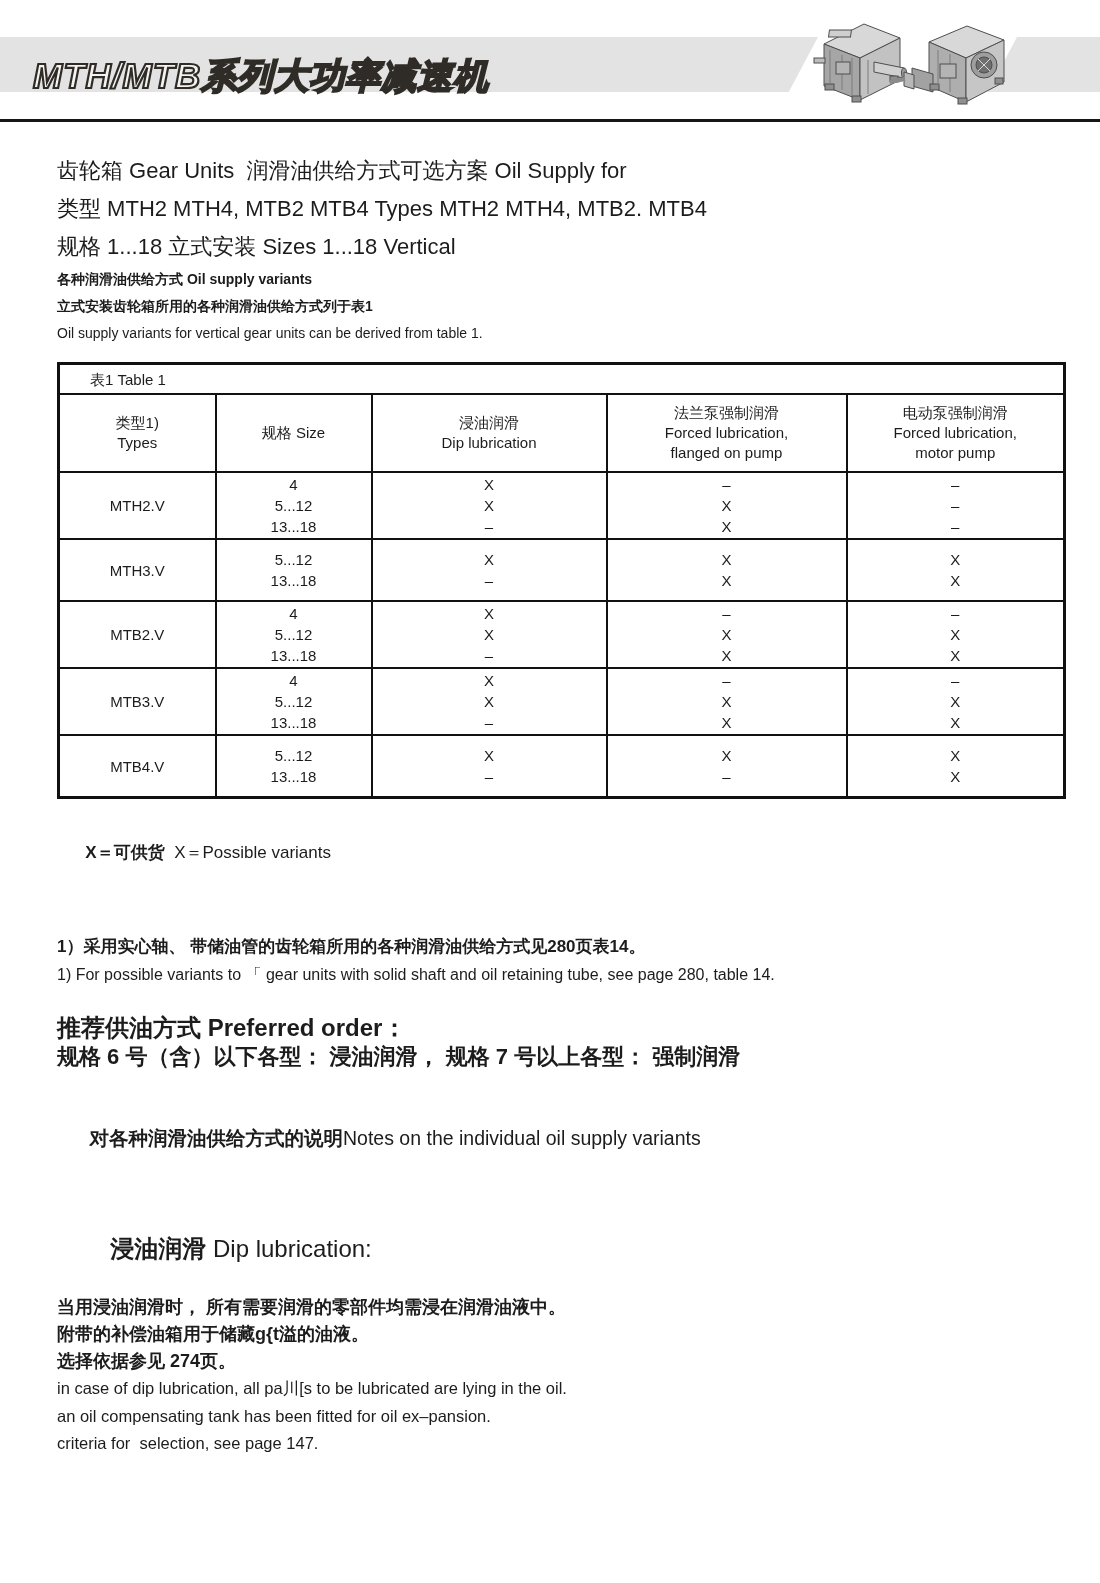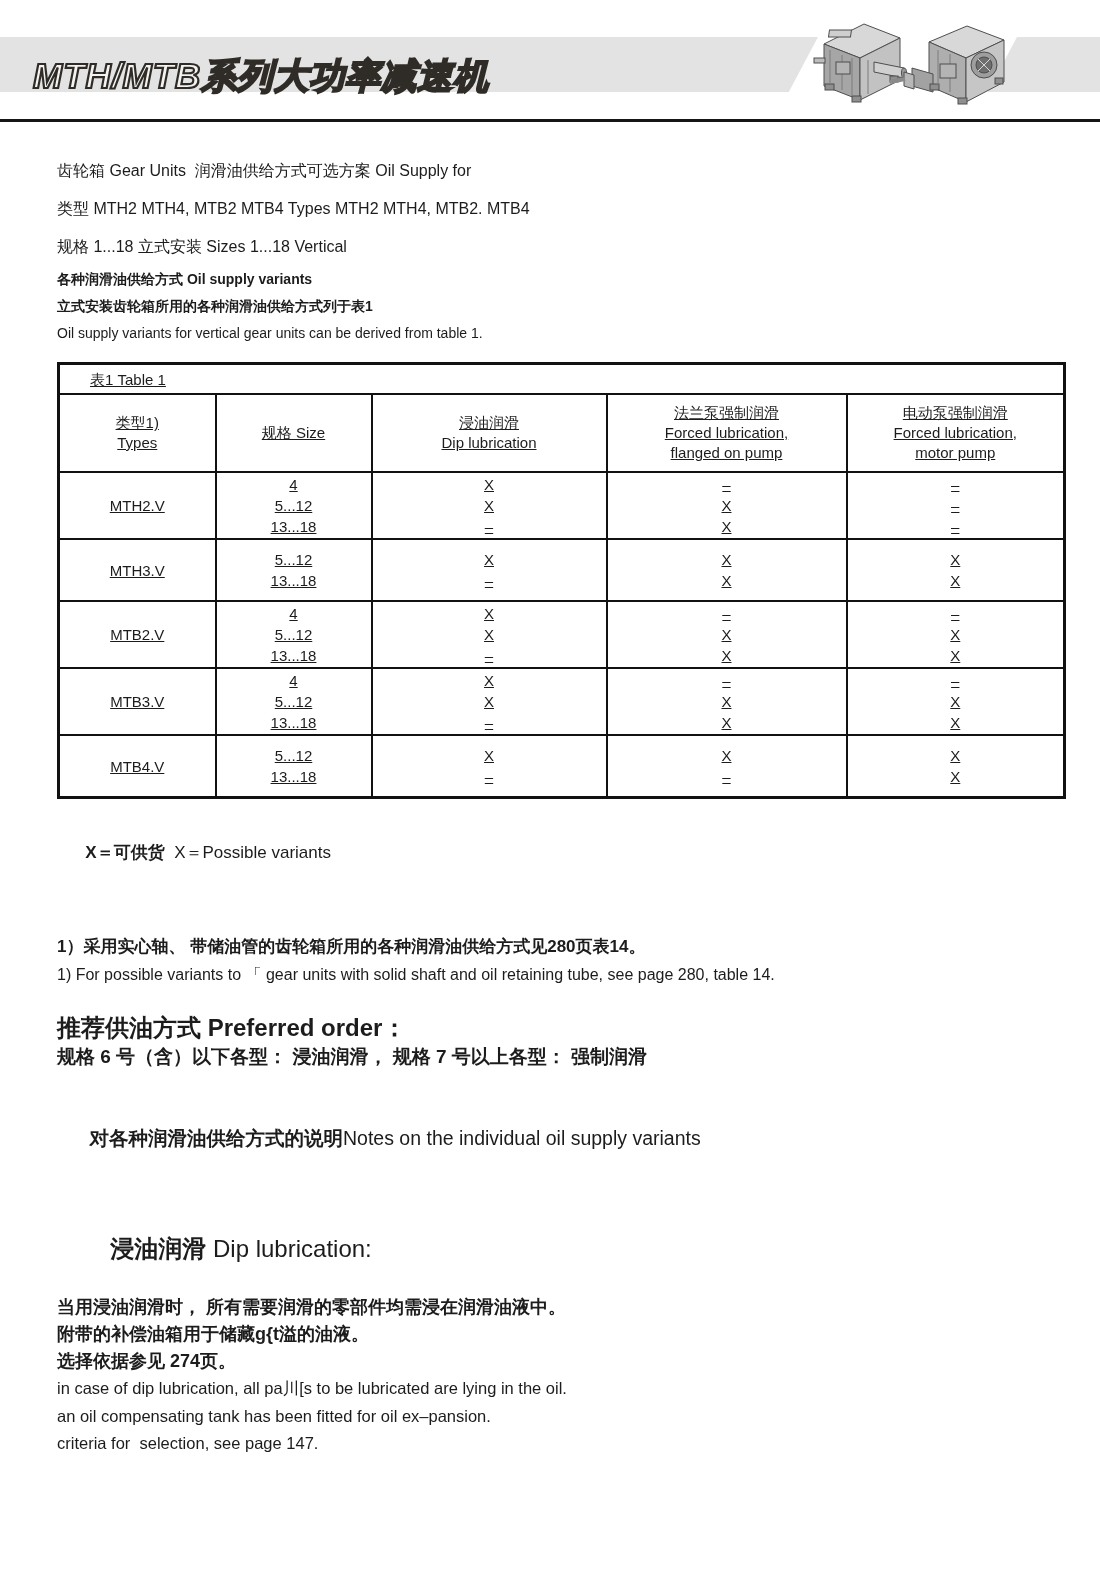--- a/index.html
+++ b/index.html
@@ -22,43 +22,43 @@
   }
   @supports (-webkit-text-stroke: 1px black) {
     .hdr-title { color:#f4f3f1; -webkit-text-stroke:2.2px #2f2c28; }
   }
   .hdr-rule { position:absolute; left:0; right:0; top:119px; height:3px; background:#161616; }
   .gearboxes { position:absolute; left:812px; top:12px; }
   
   .content { position:absolute; left:0; top:122px; width:1100px; padding:0 37px 0 57px; box-sizing:border-box; }
   .line { white-space:pre-wrap; }
   .intro { margin-top:30px; }
-  .intro .big { font-size:16px; line-height:38px; font-weight:400; }
+  .intro .big { font-size:22px; line-height:38px; font-weight:400; }
   .intro .small { font-size:14px; line-height:27px; font-weight:700; }
   .intro .small.en { font-weight:400; }
   
   table.oil { border-collapse:collapse; margin-top:15px; table-layout:fixed; width:1006px; }
   table.oil, table.oil td { border:2px solid #111; }
-  table.oil { border-width:3px;text-decoration:underline; }
+  table.oil { border-width:3px; }
   table.oil td { text-align:center; vertical-align:middle; font-size:15px; line-height:21px; padding:1px 0; }
   tr.caption-row td { text-align:left; padding:3px 0 3px 30px; height:22px; font-size:15px; }
   tr.head-row td { padding:8px 0; line-height:20px; }
   tr.body2 td { padding:9px 0; }
   tr.body3 td { padding:1px 0; }
   
   .legend { margin-top:18px; font-size:17px; line-height:24px; }
   .legend .cn { font-weight:700; }
   .footnote { margin-top:44px; font-size:16px; line-height:28px; }
   .footnote .cn { font-weight:700; font-size:17px; }
   .sec-heading { font-size:24px; line-height:30px; font-weight:700; }
   .sec-heading .en-normal { font-weight:400; }
   .preferred { margin-top:24px; }
   .cn-line { font-size:18px; line-height:27px; font-weight:700; }
   .en-line { font-size:16.5px; line-height:27.5px; font-weight:400; }
-  .preferred .cn-line { font-size:19px; }
+  .preferred .cn-line { font-size:22px; }
   .preferred .en-line { font-size:17px; }
   .notes-heading { margin-top:26px; font-size:19.5px; line-height:28px; font-weight:700; }
   .notes-heading .en-normal { font-weight:400; }
   .dip { margin-top:24px; }
   .forced { margin-top:20px; }
 </style>
 </head>
 <body>
 
 <div id="page">

